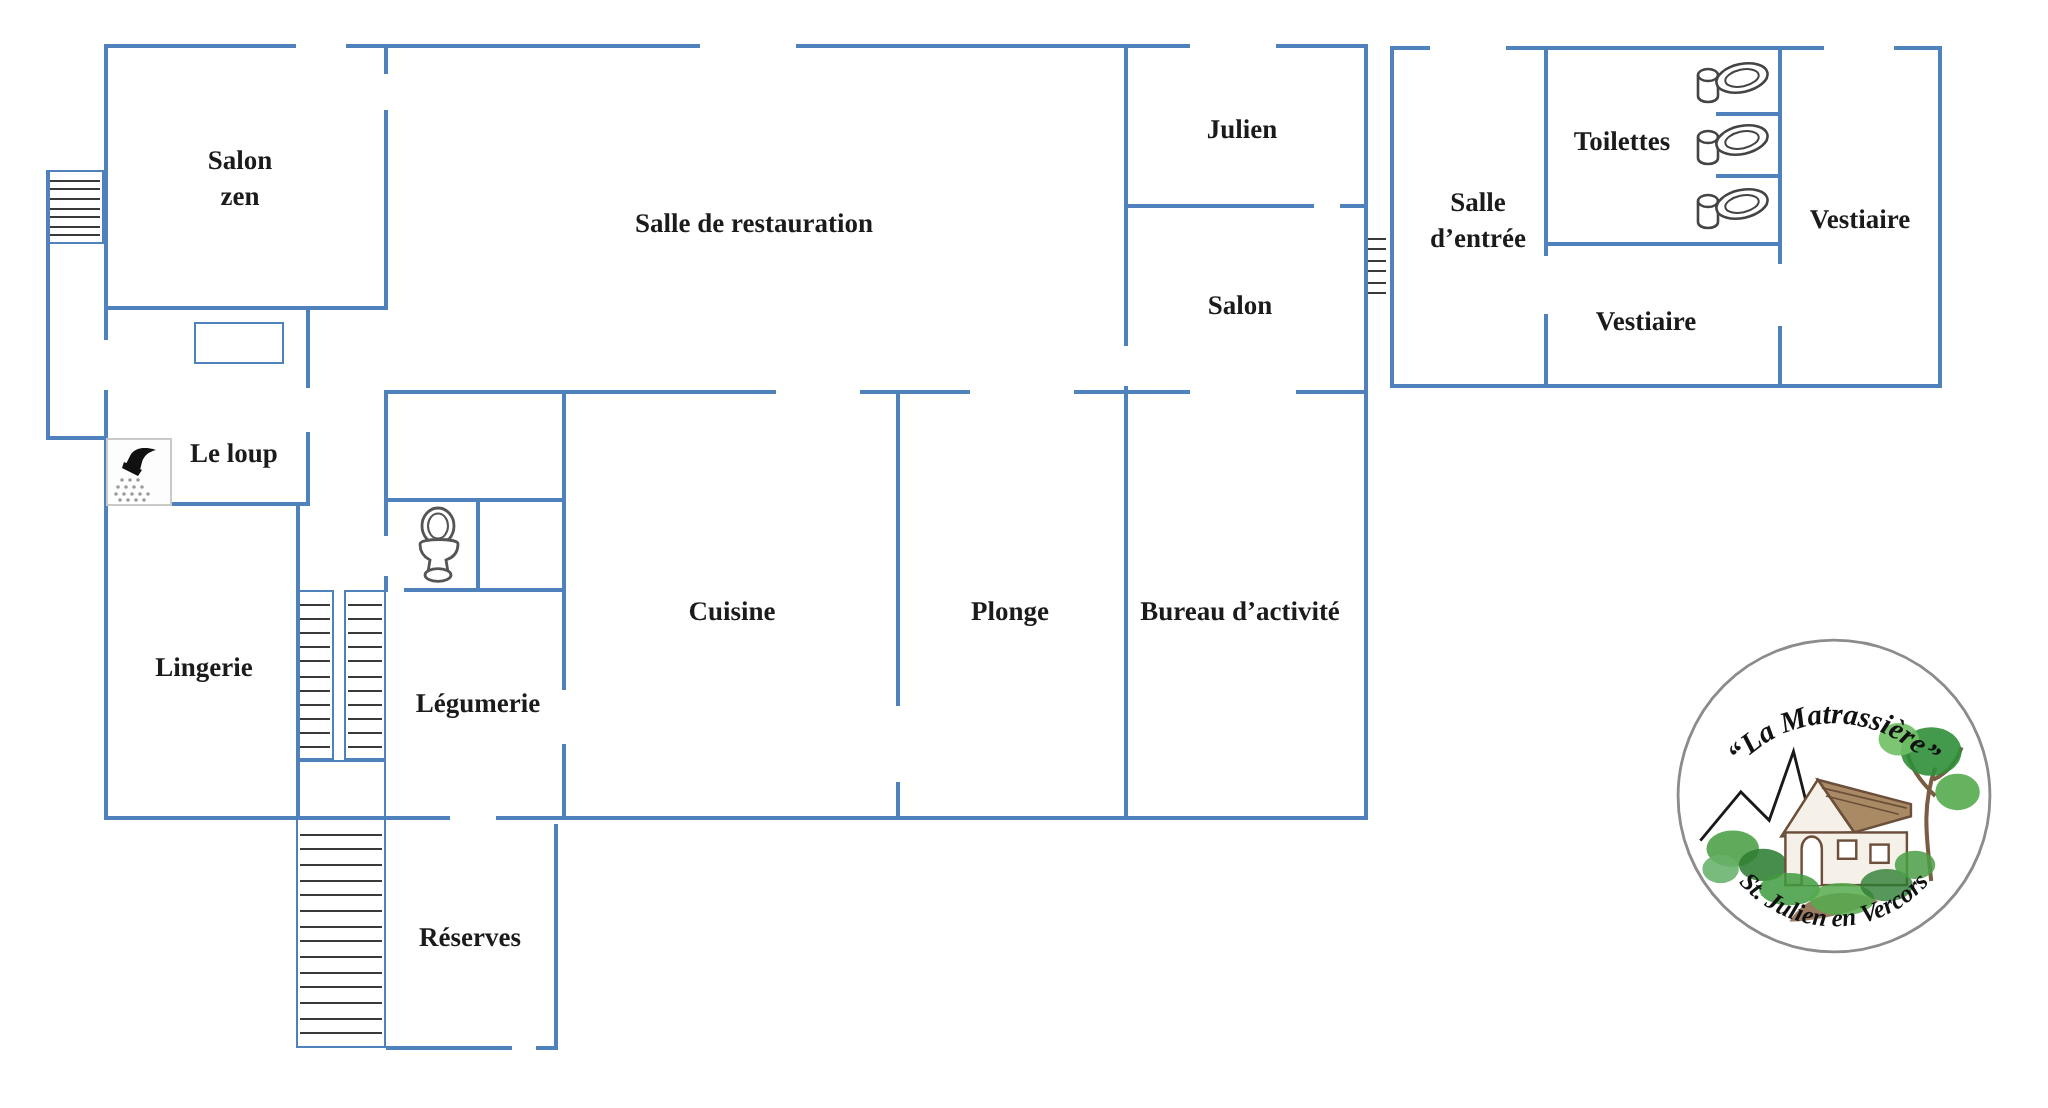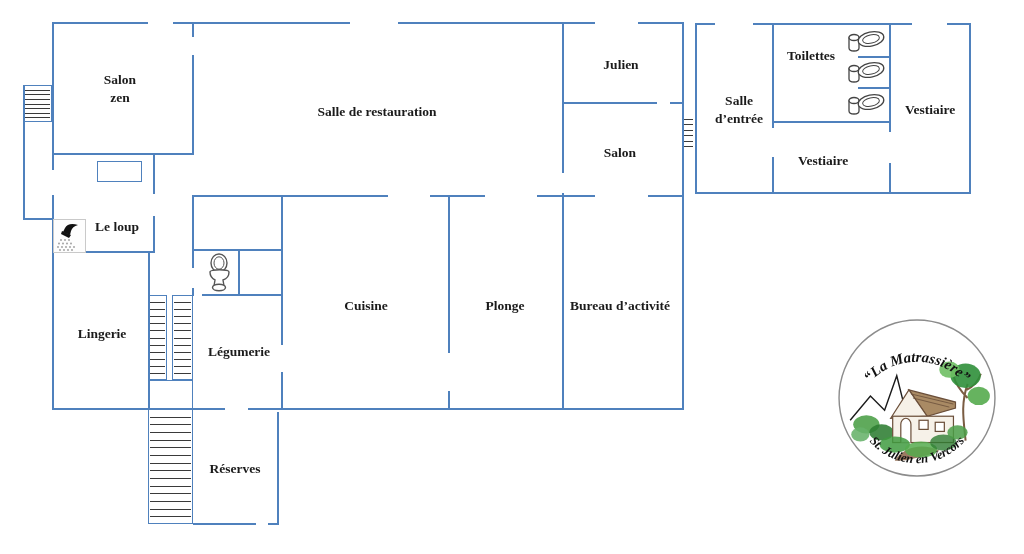--- a/index.html
+++ b/index.html
@@ -152,21 +152,21 @@
   <div class="lbl" style="left:620px;top:153px;">Salon</div>
   <div class="lbl" style="left:117px;top:227px;">Le loup</div>
   <div class="lbl" style="left:102px;top:334px;">Lingerie</div>
   <div class="lbl" style="left:239px;top:352px;">Légumerie</div>
   <div class="lbl" style="left:235px;top:469px;text-align:right;">Réserves</div>
   <div class="lbl" style="left:366px;top:306px;">Cuisine</div>
   <div class="lbl" style="left:505px;top:306px;">Plonge</div>
   <div class="lbl" style="left:620px;top:306px;">Bureau d’activité</div>
   <div class="lbl" style="left:739px;top:110px;">Salle
 d’entrée</div>
-  <div class="lbl" style="left:811px;top:56px;">Toilettes</div>
+  <div class="lbl" style="left:811px;top:71px;">Toilettes</div>
   <div class="lbl" style="left:930px;top:110px;">Vestiaire</div>
   <div class="lbl" style="left:823px;top:161px;">Vestiaire</div>
 
   <svg class="icon" style="left:53px;top:219px;" width="33" height="34" viewBox="0 0 33 34">
     <rect x="0.5" y="0.5" width="32" height="33" fill="#fdfdfd" stroke="#c9c9c9" stroke-width="1"></rect>
     <path d="M 25,6 C 19,4 14,5 12,9 L 10,13 L 17,16 L 18,12 C 19,9 21,7 25,6 Z" fill="#111"></path>
     <path d="M 9,12 L 18,16 L 16,19 L 8,15 Z" fill="#111"></path>
     <g fill="#9a9a9a">
       <circle cx="8" cy="21" r="0.9"></circle>
         <circle cx="12" cy="21" r="0.9"></circle>

